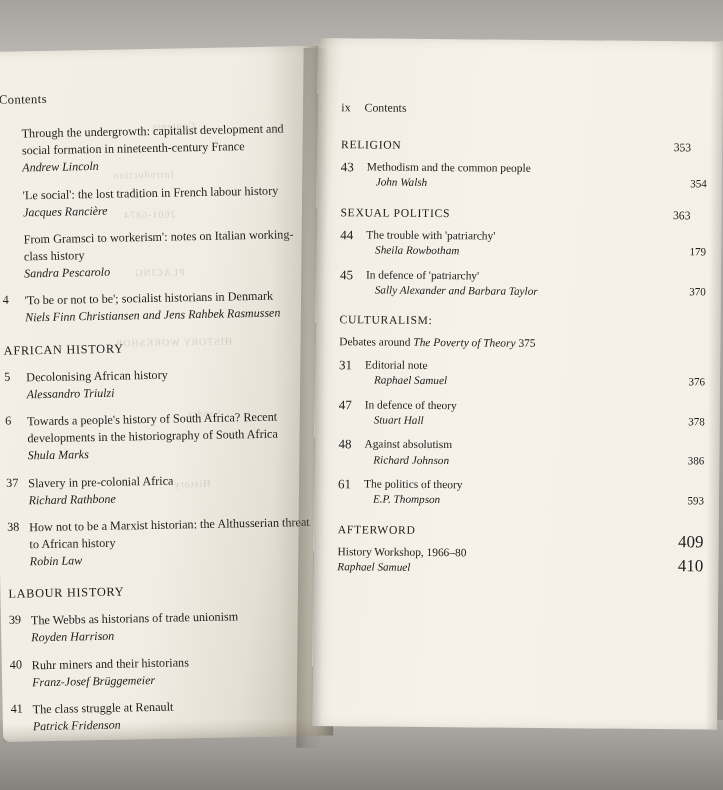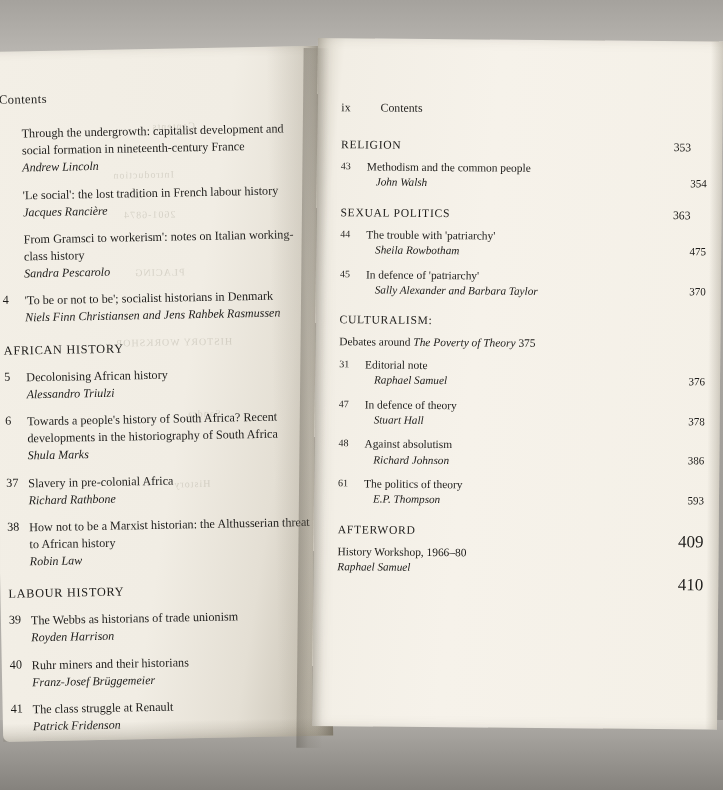--- a/index.html
+++ b/index.html
@@ -104,21 +104,21 @@
   .hdr {
     font-size: 12.6px;
     letter-spacing: 0.4px;
     margin-bottom: 18px;
   }
   .hdr-right {
     font-size: 11.8px;
     margin-bottom: 22px;
   }
   .hdr-right .folio {
-    margin-right: 30px;
+    margin-right: 14px;
   }
 
   
   .entry-l {
     position: relative;
     margin-bottom: 11px;
     padding-left: 22px;
   }
   .entry-l .num {
     position: absolute;
@@ -162,21 +162,21 @@
 
   .entry-r {
     position: relative;
     margin-bottom: 10px;
     padding-left: 26px;
     min-height: 26px;
   }
   .entry-r .num {
     position: absolute;
     left: 0; top: 0;
-    font-size: 10px;
+    font-size: 13px;
   }
   .entry-r .title { font-size: 11.4px; }
   .entry-r .author {
     display: block;
     font-style: italic;
     font-size: 11.2px;
     padding-left: 9px;
   }
   .entry-r .pg {
     position: absolute;
@@ -349,21 +349,21 @@
         </div>
 
         <div class="sect-r">
           <span>SEXUAL POLITICS</span>
           <span class="pg">363</span>
         </div>
         <div class="entry-r">
           <span class="num">44</span>
           <span class="title">The trouble with 'patriarchy'</span>
           <span class="author">Sheila Rowbotham</span>
-          <span class="pg pg-bot">475</span>
+          <span class="pg pg-bot">179</span>
         </div>
         <div class="entry-r">
           <span class="num">45</span>
           <span class="title">In defence of 'patriarchy'</span>
           <span class="author">Sally Alexander and Barbara Taylor</span>
           <span class="pg pg-bot">370</span>
         </div>
 
         <div class="sect-r">
           <span>CULTURALISM:</span>
@@ -398,21 +398,21 @@
           <span class="pg pg-bot">593</span>
         </div>
 
         <div class="sect-r">
           <span>AFTERWORD</span>
         </div>
         <div class="after-entry">
           <span class="title">History Workshop, 1966–80</span>
           <span class="author">Raphael Samuel</span>
           <span class="pg" style="top:-16px;">409</span>
-          <span class="pg" style="top:27px;text-align:right;">410</span>
+          <span class="pg" style="top:8px;text-align:right;">410</span>
         </div>
 
       </div>
       <div class="right-edge"></div>
     </div>
 
     <div class="gutter"></div>
   </div>
 </div>
 

